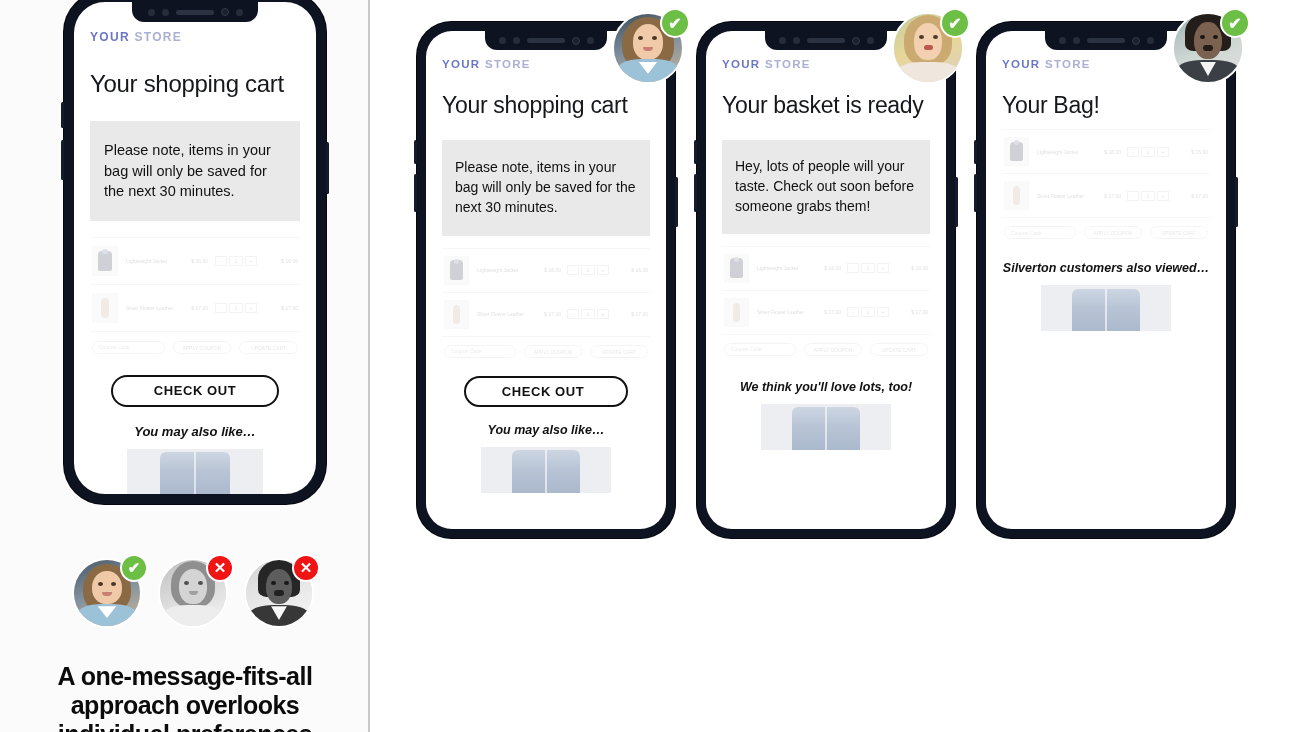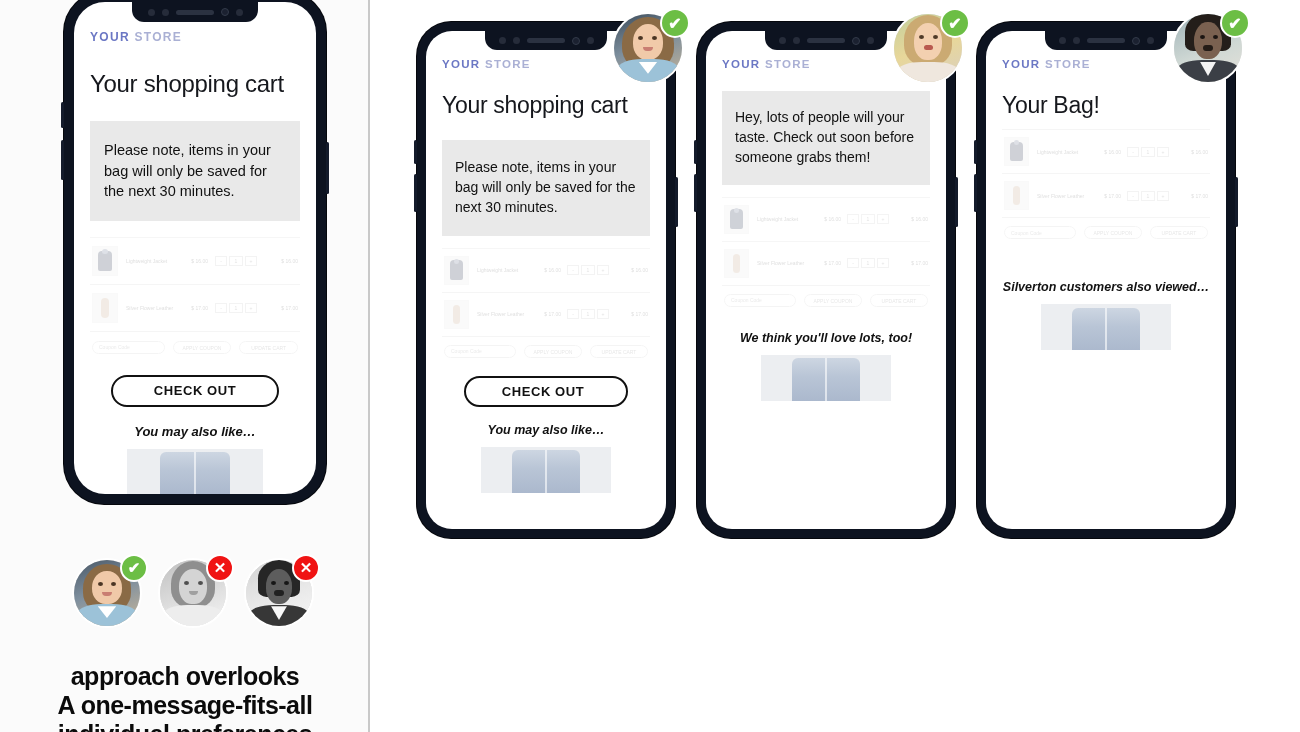--- a/index.html
+++ b/index.html
@@ -229,22 +229,22 @@
       <div style="position:absolute;left:38%;top:32%;width:5px;height:4px;border-radius:50%;background:#1e1a16;"></div>
       <div style="position:absolute;left:57%;top:32%;width:5px;height:4px;border-radius:50%;background:#1e1a16;"></div>
       <div style="position:absolute;left:42%;top:46%;width:16%;height:6px;border-radius:3px;background:#2b2520;"></div>
       <div class="fbody" style="height:32%;background:#3a3a3a;"></div>
       <div style="position:absolute;bottom:0;left:38%;width:24%;height:30%;background:#f2f2f2;clip-path:polygon(0 0,100% 0,50% 70%);"></div>
     </div>
     <div class="badge no" style="right:-6px;top:-4px;width:28px;height:28px;font-size:15px;">✕</div>
   </div>
 
   <div class="headline" style="left:20px; top:662px; width:330px; font-size:25px;">
+    <div>A one-message-fits-all</div>
     <div>approach overlooks</div>
-    <div>A one-message-fits-all</div>
     <div>individual preferences</div>
   </div>
 
   <div class="phone" style="left:417px; top:22px; width:258px; height:516px;">
     <div class="sbtn" style="left:-3px; top:118px; width:3px; height:24px;"></div>
     <div class="sbtn" style="left:-3px; top:152px; width:3px; height:38px;"></div>
     <div class="sbtn" style="right:-3px; top:155px; width:3px; height:50px;"></div>
     <div class="screen">
       <div class="notch" style="width:122px;height:19px;">
         <span class="dot"></span>
@@ -336,20 +336,21 @@
         <span class="dot"></span>
         <span class="bar"></span>
         <span class="cam"></span>
         <span class="dot"></span>
       </div>
       <div class="scr-inner">
         <div class="brand" style="font-size:11.5px;padding-top:27px;">
           <span class="b1">YOUR</span>
           <span class="b2">STORE</span>
         </div>
+        <div class="scr-title" style="font-size:23px;margin-top:22px;">Your basket is ready</div>
         <div class="notebox" style="margin-top:21px;padding:17px 13px;font-size:14px;line-height:1.42;">Hey, lots of people will your taste. Check out soon before someone grabs them!</div>
 
         <div class="cartlist" style="margin-top:12px;">
           <div class="crow" style="padding:7px 2px;">
             <div class="cthumb jacket" style="width:25px;height:29px;"></div>
             <div class="cname" style="font-size:5px;padding-left:8px;">Lightweight Jacket</div>
             <div class="cprice" style="font-size:5px;width:33px;">$ 16.00</div>
             <div class="cqty" style="width:54px;gap:2px;">
               <span style="width:12px;height:10px;font-size:5px;">-</span>
               <span style="width:14px;height:10px;font-size:5px;">1</span>
@@ -447,21 +448,21 @@
             </div>
             <div class="cprice" style="font-size:5px;width:33px;">$ 17.00</div>
           </div>
           <div class="coupbar" style="padding:8px 2px;gap:8px;">
             <div class="coupinput" style="width:74px;height:13px;font-size:5px;padding:0 6px;">Coupon Code</div>
             <div class="pill" style="width:60px;height:13px;font-size:5px;line-height:13px;">APPLY COUPON</div>
             <div class="pill" style="width:60px;height:13px;font-size:5px;line-height:13px;margin-left:auto;">UPDATE CART</div>
           </div>
         </div>
 
-        <div class="alsolike" style="margin-top:33px;font-size:12.5px;">Silverton customers also viewed…</div>
+        <div class="alsolike" style="margin-top:14px;font-size:12.5px;">Silverton customers also viewed…</div>
         <div class="jeans" style="margin-top:10px;width:130px;height:46px;"></div>
       </div>
     </div>
   </div>
   <div class="avatar-wrap" style="left:1172px; top:12px; width:72px; height:72px;">
     <div class="avatar">
       <div class="fbg" style="background:linear-gradient(160deg,#9fb3b8 0%,#cfd8d4 55%,#e6e2da 100%);"></div>
       <div class="fhair" style="left:16%;top:-2%;width:68%;height:56%;background:#241e1a;border-radius:50% 50% 18% 18%;"></div>
       <div class="fskin" style="left:30%;top:12%;width:40%;height:54%;background:#7a6150;"></div>
       <div style="position:absolute;left:38%;top:31%;width:5px;height:4px;border-radius:50%;background:#1b1512;"></div>

